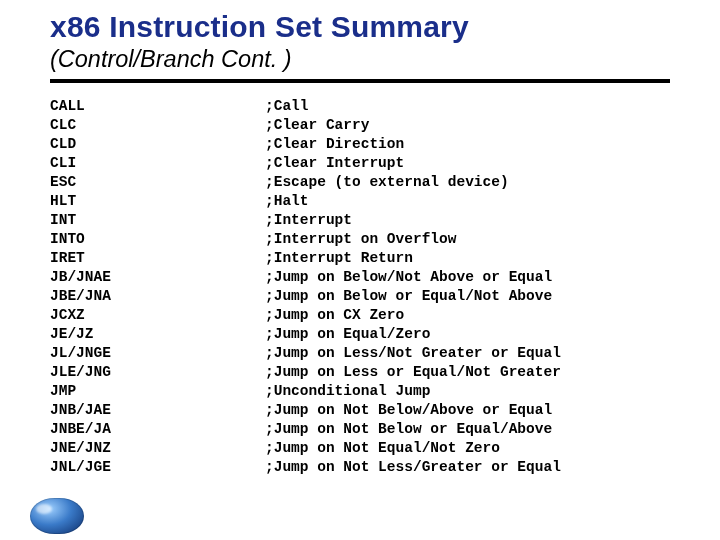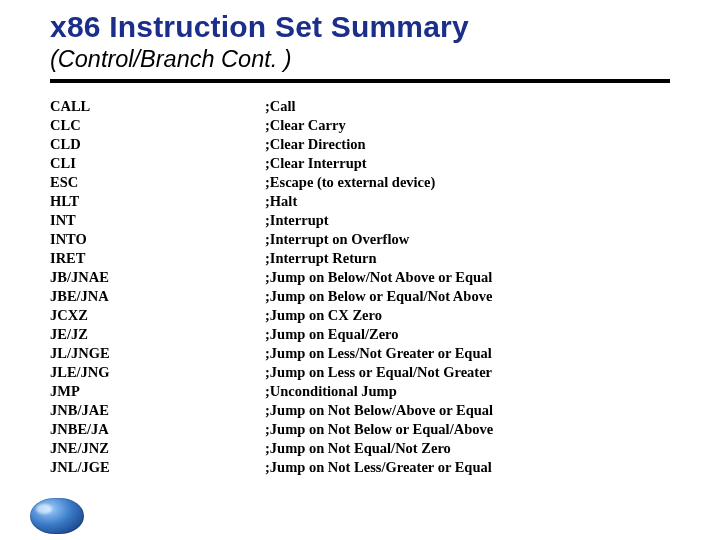--- a/index.html
+++ b/index.html
@@ -32,21 +32,21 @@
     font-style: italic;
     margin: 2px 0 6px 0;
   }
   .rule {
     width: 620px;
     height: 4px;
     background: #000000;
     margin: 4px 0 14px 0;
   }
   .table {
-    font-family: Liberation Serif, serif;
+    font-family: Liberation Mono, monospace;
     font-size: 14.5px;
     font-weight: bold;
     line-height: 19px;
     color: #000000;
     white-space: pre;
   }
   .row {
     display: flex;
   }
   .mnemonic {

